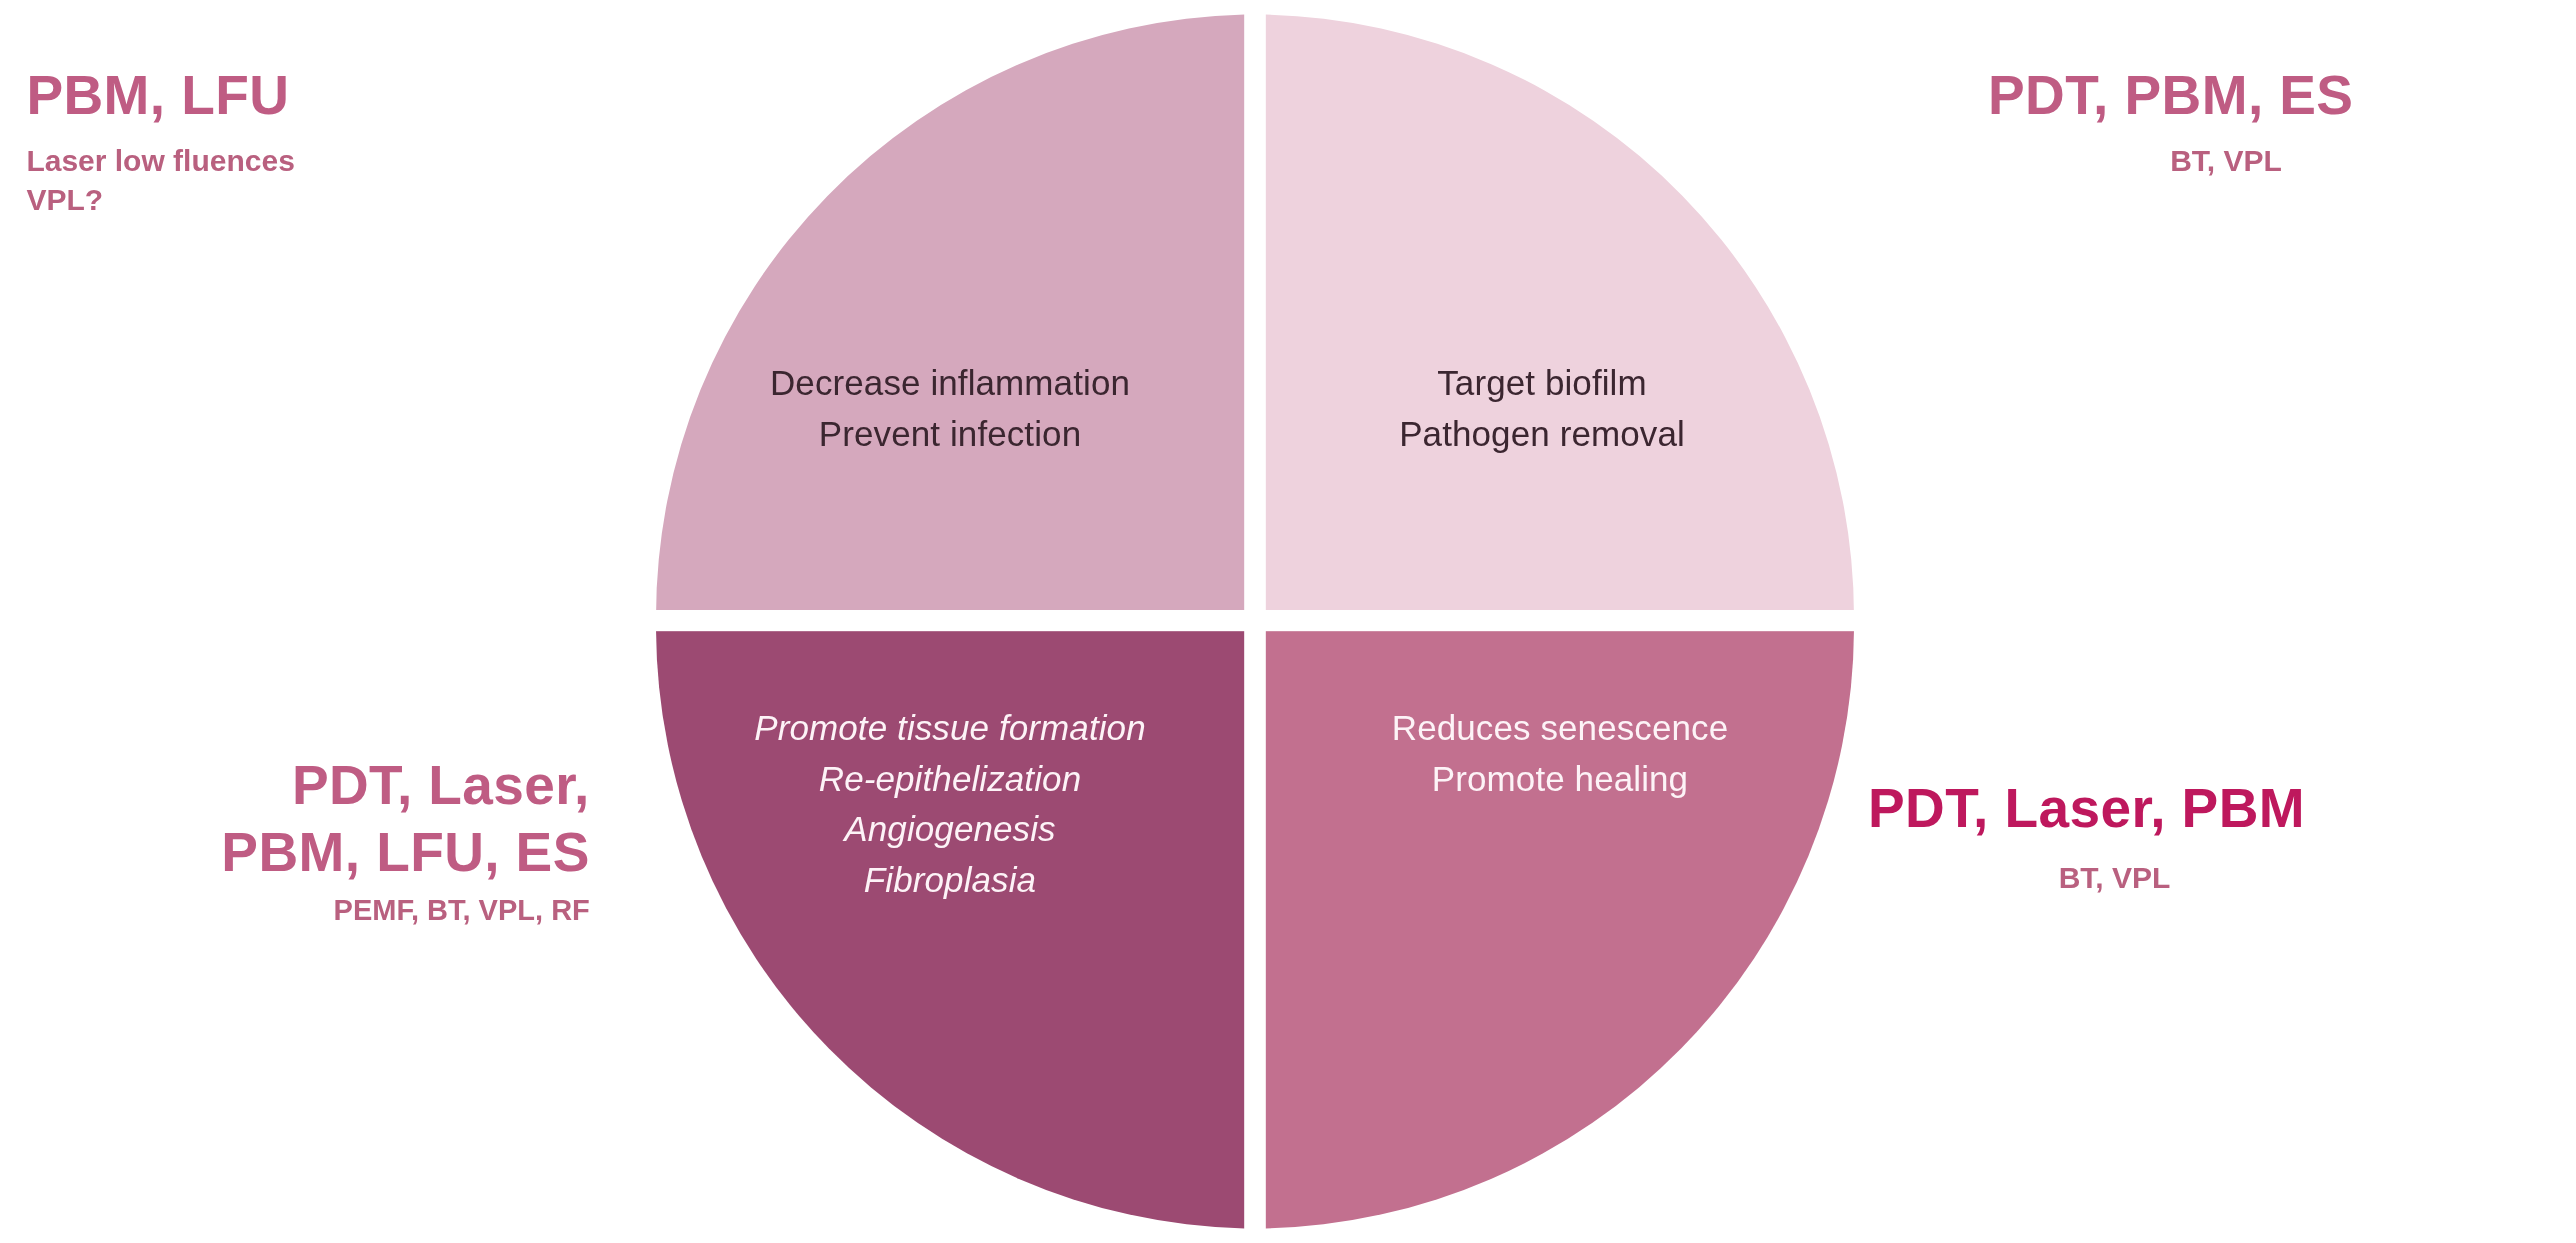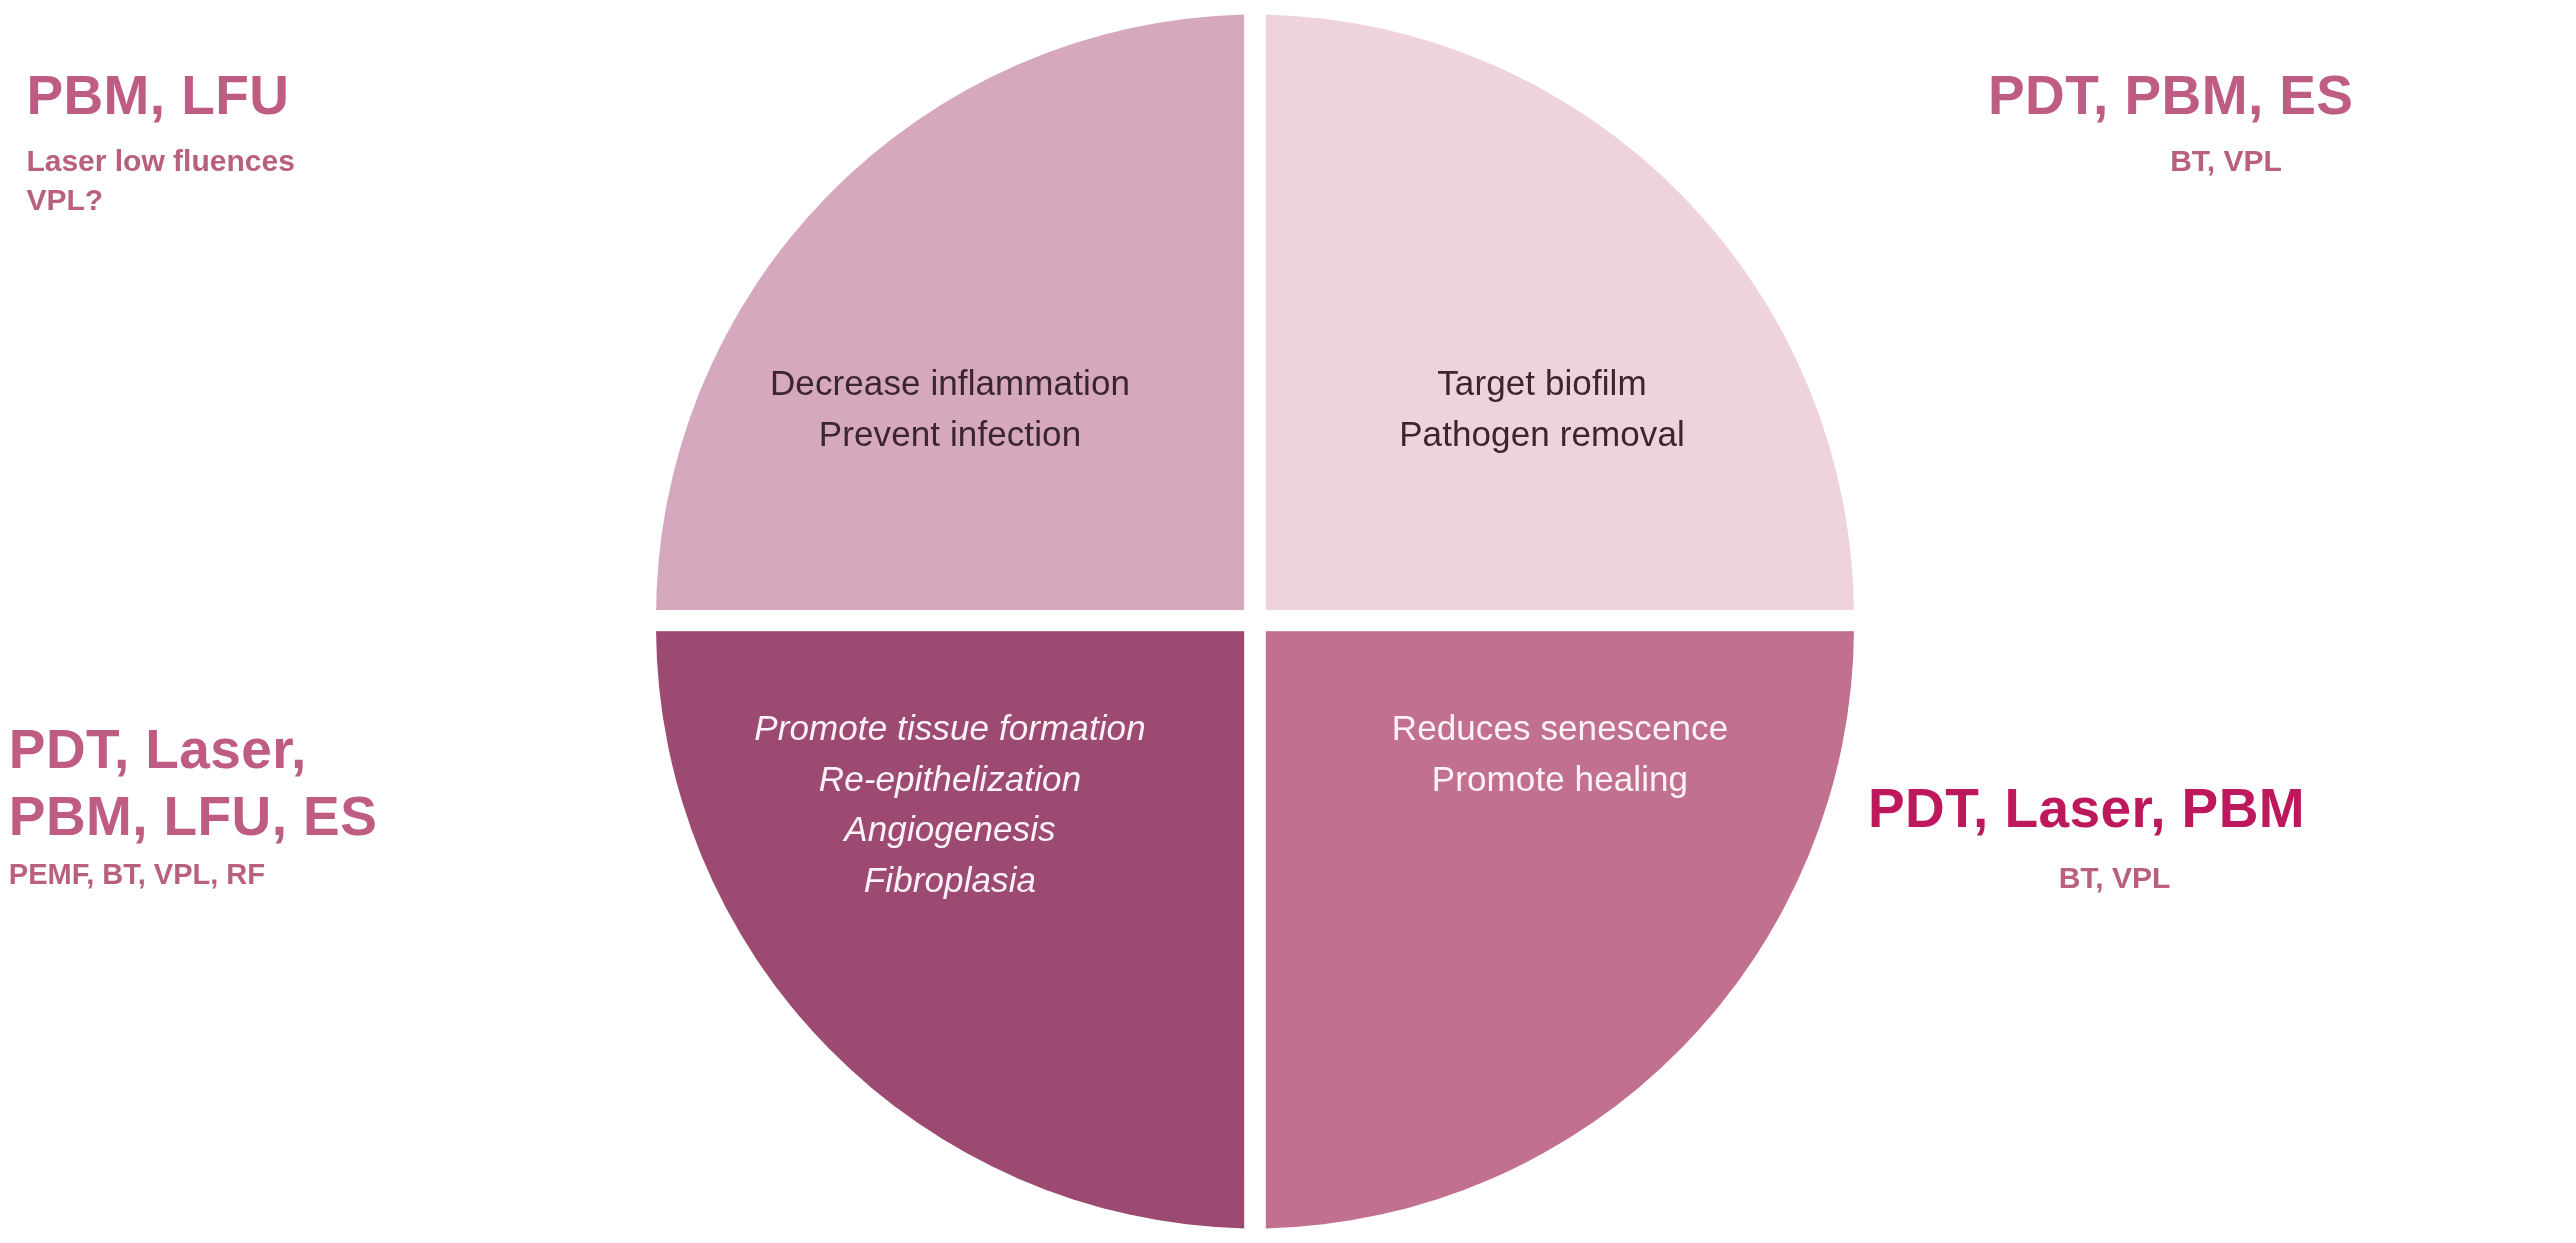--- a/index.html
+++ b/index.html
@@ -115,23 +115,23 @@
     text-align: left;
   }
   .anno-tr .anno-sub {
     margin-top: 12.3px;
     text-align: center;
     width: 476px;
   }
 
   .anno-bl {
     left: 8.8px;
-    top: 716px;
+    top: 752px;
     width: 581px;
-    text-align: left;
+    text-align: right;
   }
   .anno-bl .anno-sub { margin-top: 6px; font-size: 29px; }
 
   .anno-br {
     left: 1868px;
     top: 775px;
     width: 705px;
     text-align: left;
   }
   .anno-br .anno-sub {

